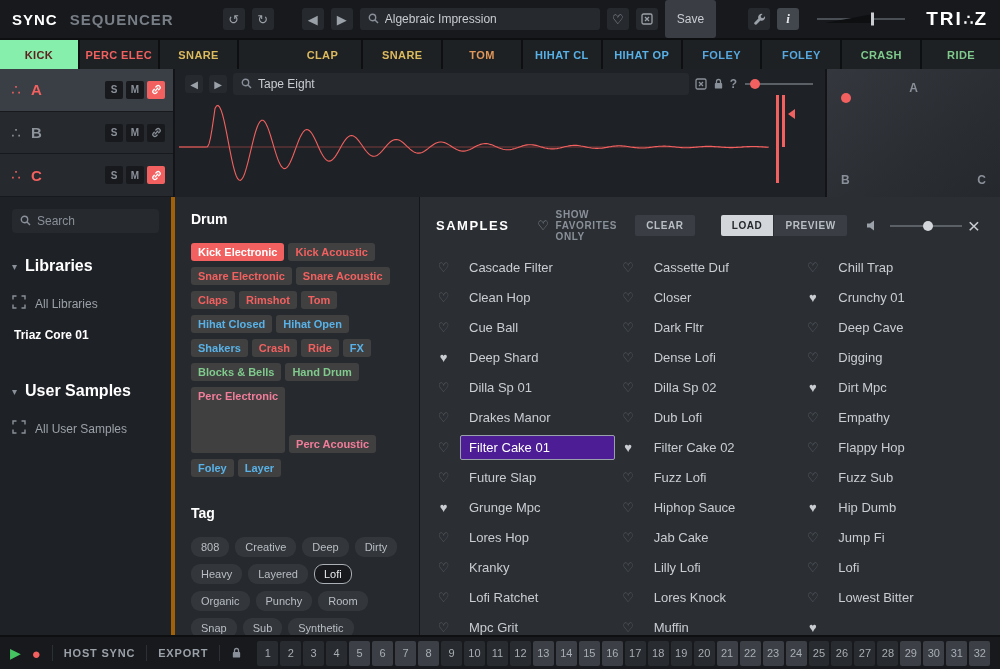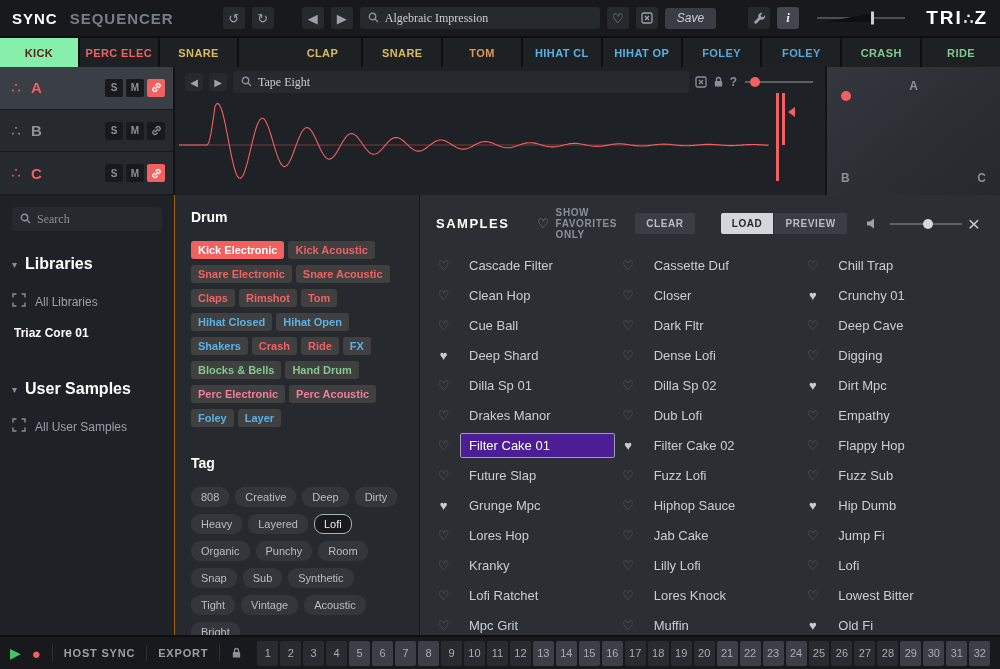--- a/index.html
+++ b/index.html
@@ -10,25 +10,25 @@
   
   .topbar { flex:0 0 36px; display:flex; align-items:center; padding:0 12px; gap:7px; background:#17191d; }
   .brand { display:flex; gap:12px; align-items:baseline; margin-right:42px; }
   .brand .sound { color:#ffffff; font-weight:bold; font-size:15px; letter-spacing:1px; cursor:pointer; }
   .brand .seq   { color:#787e86; font-weight:bold; font-size:15px; letter-spacing:1px; cursor:pointer; }
   .ibtn { width:22px; height:22px; border-radius:3px; background:#26292e; color:#9ba1a8;
     display:inline-flex; align-items:center; justify-content:center; font-size:13px; cursor:pointer; flex:0 0 auto; }
   .ibtn.info { background:#42474d; color:#e5e8ea; font-weight:bold; font-style:italic; font-family:"Liberation Serif",serif; }
   .searchbox { display:flex; align-items:center; gap:6px; background:#26292e; border-radius:3px; height:22px; padding:0 8px; }
   .searchbox input { background:transparent; border:none; outline:none; color:#c9cdd2; font-size:12px;
-    font-family:Liberation Serif, serif; width:100%; }
+    font-family:Liberation Sans, sans-serif; width:100%; }
   .searchbox input::placeholder { color:#8a9099; }
   .preset { width:240px; }
-  .savebtn { background:#3a3e44; color:#c9cdd2; border:none; border-radius:3px; height:21px; padding:0 12px;
-    font-size:12px; font-family:"Liberation Sans",sans-serif; cursor:pointer;font-style:italic; }
+  .savebtn { background:#3a3e44; color:#c9cdd2; border:none; border-radius:3px; height:38px; padding:0 12px;
+    font-size:12px; font-family:"Liberation Sans",sans-serif; cursor:pointer; }
   .fader { margin-left:auto; display:inline-flex; align-items:center; cursor:pointer; }
   .logo { font-weight:bold; font-size:19px; color:#ffffff; letter-spacing:2px; margin-left:14px; }
   .logo .ldots { color:#ffffff; font-size:15px; letter-spacing:0; margin:0 1px; }
 
   
   .tracktabs { flex:0 0 31px; display:flex; background:#0e0f11; gap:2px; padding-top:2px; }
   .tracktab { flex:1; display:flex; align-items:center; justify-content:center; background:#1e2124;
     font-weight:bold; font-size:11px; letter-spacing:0.4px; cursor:pointer; }
   .tracktab.active { background:#86efac; color:#5c2220 !important; }
 
@@ -60,21 +60,21 @@
   .xypad { flex:0 0 175px; position:relative; background:linear-gradient(140deg,#34383e 0%, #2a2d32 60%, #25282c 100%);
     border-left:2px solid #121417; cursor:crosshair; }
   .xypad .corner { position:absolute; color:#8a9099; font-size:12px; font-weight:bold; }
   .xypad .la { top:12px; left:50%; transform:translateX(-50%); }
   .xypad .lb { bottom:10px; left:14px; }
   .xypad .lc { bottom:10px; right:14px; }
   .xypad .dot { position:absolute; width:10px; height:10px; border-radius:50%; background:#f2605f; left:14px; top:24px; }
 
   
   .main { flex:1; display:flex; min-height:0; }
-  .sidebar { flex:0 0 175px; background:#1e2126; padding:12px; border-right:1px solid #a16207; }
+  .sidebar { flex:0 0 175px; background:#1e2126; padding:12px; border-right:4px solid #a16207; }
   .sidesearch { height:24px; border-radius:4px; }
   .secheader { display:flex; align-items:center; gap:8px; margin-top:24px; cursor:pointer; }
   .secheader .tri { color:#8a9099; font-size:10px; }
   .secheader .txt { color:#ffffff; font-weight:bold; font-size:16px; }
   .librow { display:flex; align-items:center; gap:9px; margin-top:20px; color:#9ba1a8; font-size:12px; cursor:pointer; }
   .libname { margin-top:16px; color:#ffffff; font-weight:bold; font-size:12px; padding-left:2px; cursor:pointer; }
 
   .catpanel { flex:0 0 245px; background:#26292d; padding:14px 16px; border-right:1px solid #14161a; }
   .panelh { color:#ffffff; font-weight:bold; font-size:14px; margin-bottom:16px; }
   .chips { display:flex; flex-wrap:wrap; gap:6px 4px; }
@@ -347,21 +347,21 @@
           <span class="chip" style="color: rgb(242, 96, 95);">Tom</span>
           <span class="chip" style="color: rgb(88, 178, 232);">Hihat Closed</span>
           <span class="chip" style="color: rgb(88, 178, 232);">Hihat Open</span>
           <span class="chip" style="color: rgb(88, 178, 232);">Shakers</span>
           <span class="chip" style="color: rgb(242, 96, 95);">Crash</span>
           <span class="chip" style="color: rgb(242, 96, 95);">Ride</span>
           <span class="chip" style="color: rgb(88, 178, 232);">FX</span>
           <span class="chip" style="color: rgb(127, 202, 140);">Blocks &amp; Bells</span>
           <span class="chip" style="color: rgb(127, 202, 140);">Hand Drum</span>
           <span class="chip" style="color: rgb(242, 125, 155);">Perc Electronic</span>
-          <span class="chip" style="color: rgb(242, 125, 155);">Perc Acoustic</span>
+          <span class="chip" style="color: rgb(242, 125, 155); margin-top: 48px;">Perc Acoustic</span>
           <span class="chip" style="color: rgb(88, 178, 232);">Foley</span>
           <span class="chip" style="color: rgb(88, 178, 232);">Layer</span>
         </div>
       <h3 class="panelh tagsh">Tag</h3>
       <div class="tagchips" id="tags">
           <span class="tagchip">808</span>
           <span class="tagchip">Creative</span>
           <span class="tagchip">Deep</span>
           <span class="tagchip">Dirty</span>
           <span class="tagchip">Heavy</span>
@@ -558,21 +558,20 @@
             <div class="srow">
               <span class="heart">♡</span>
               <span class="sname">Lofi</span>
             </div>
             <div class="srow">
               <span class="heart">♡</span>
               <span class="sname">Lowest Bitter</span>
             </div>
             <div class="srow">
               <span class="heart fav">♥</span>
-              <span class="sname">Old Fi</span>
             </div>
           </div>
         </div>
     </section>
   </main>
 
   <footer class="transport">
     <span class="play">▶</span>
     <span class="rec">●</span>
     <span class="tdiv"></span>

